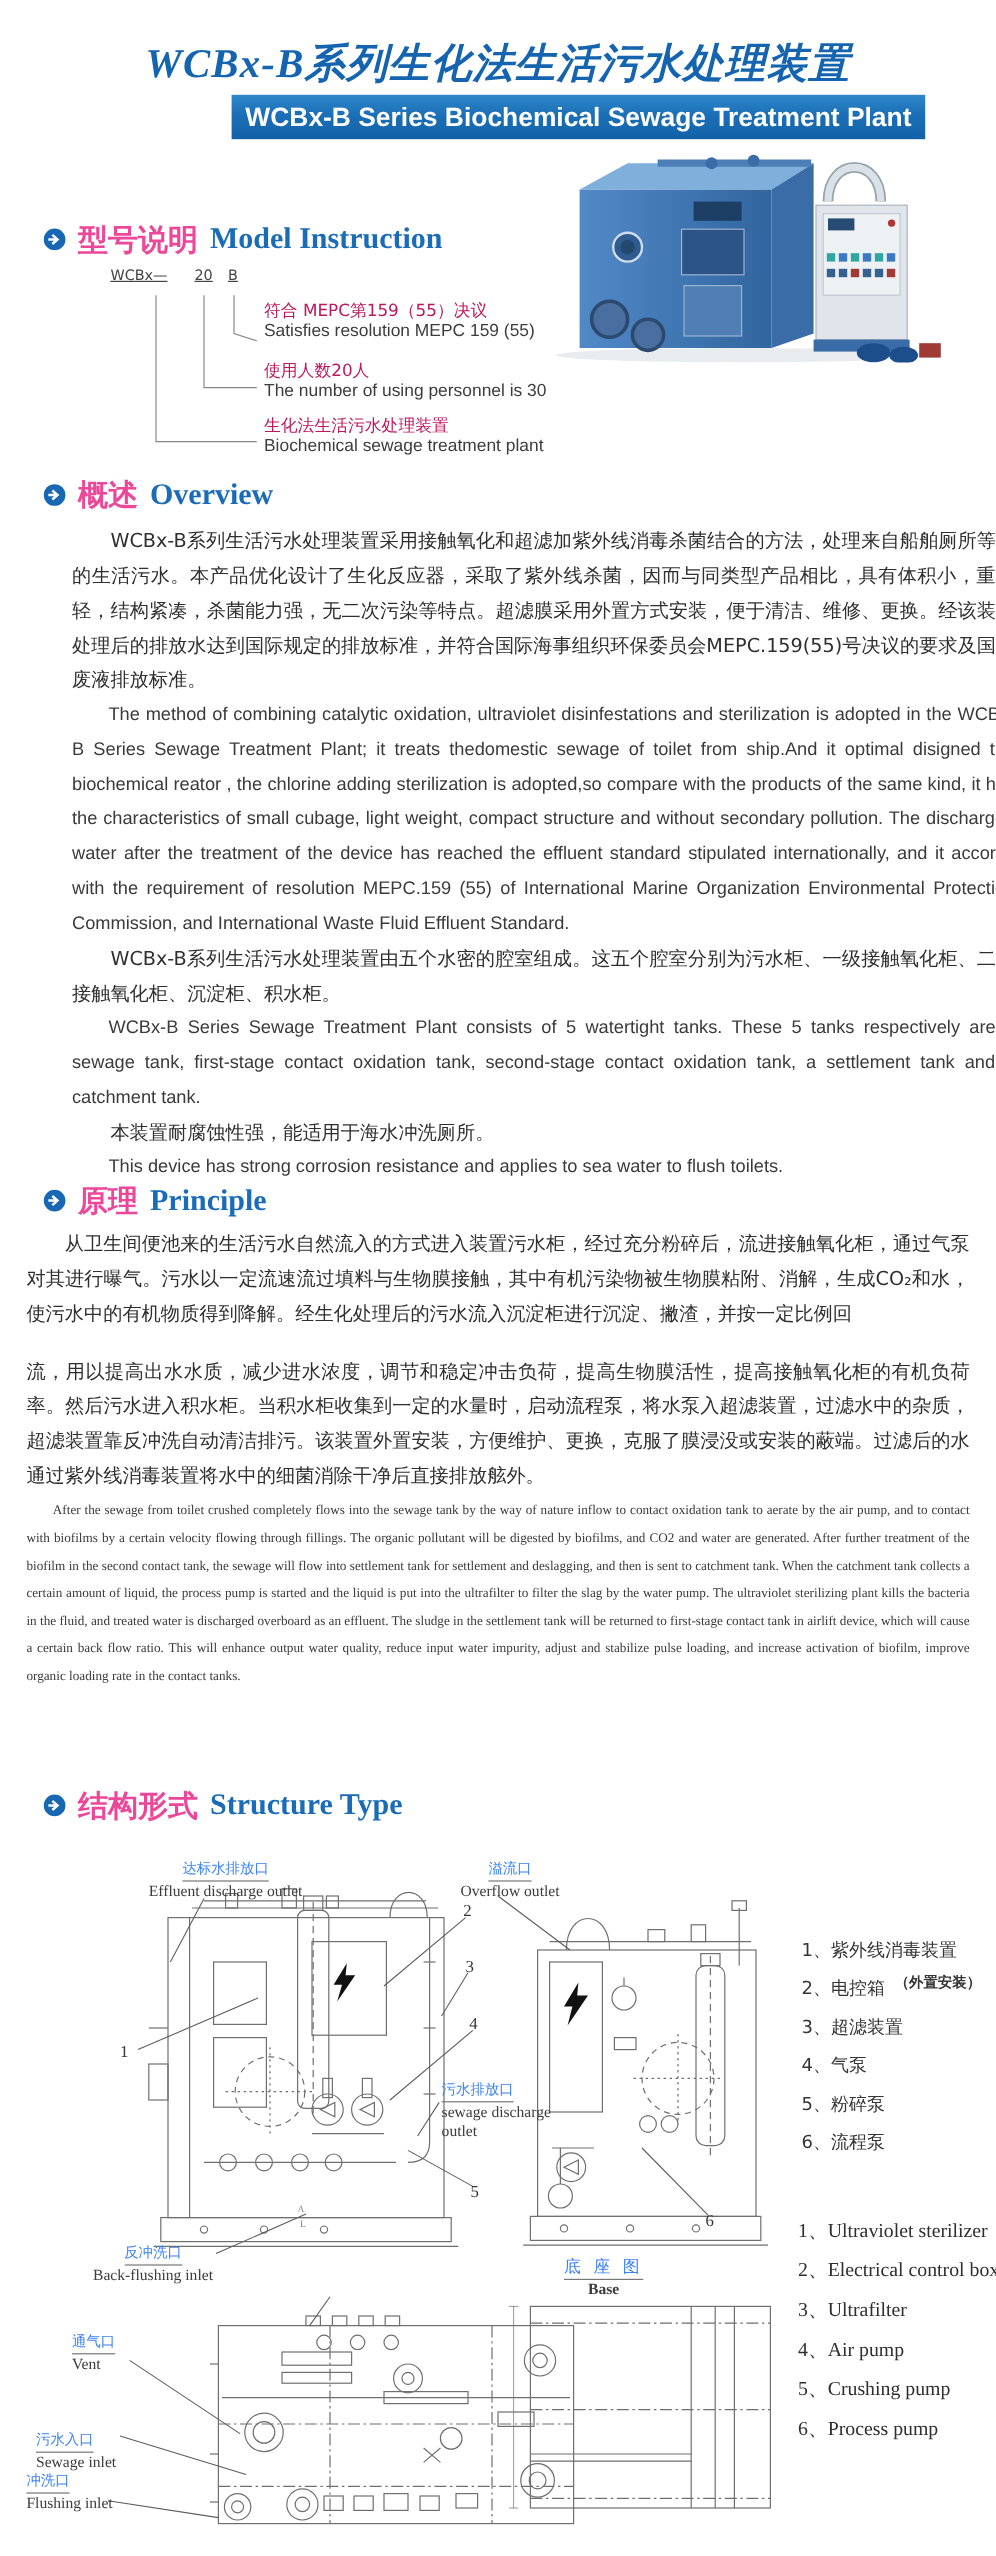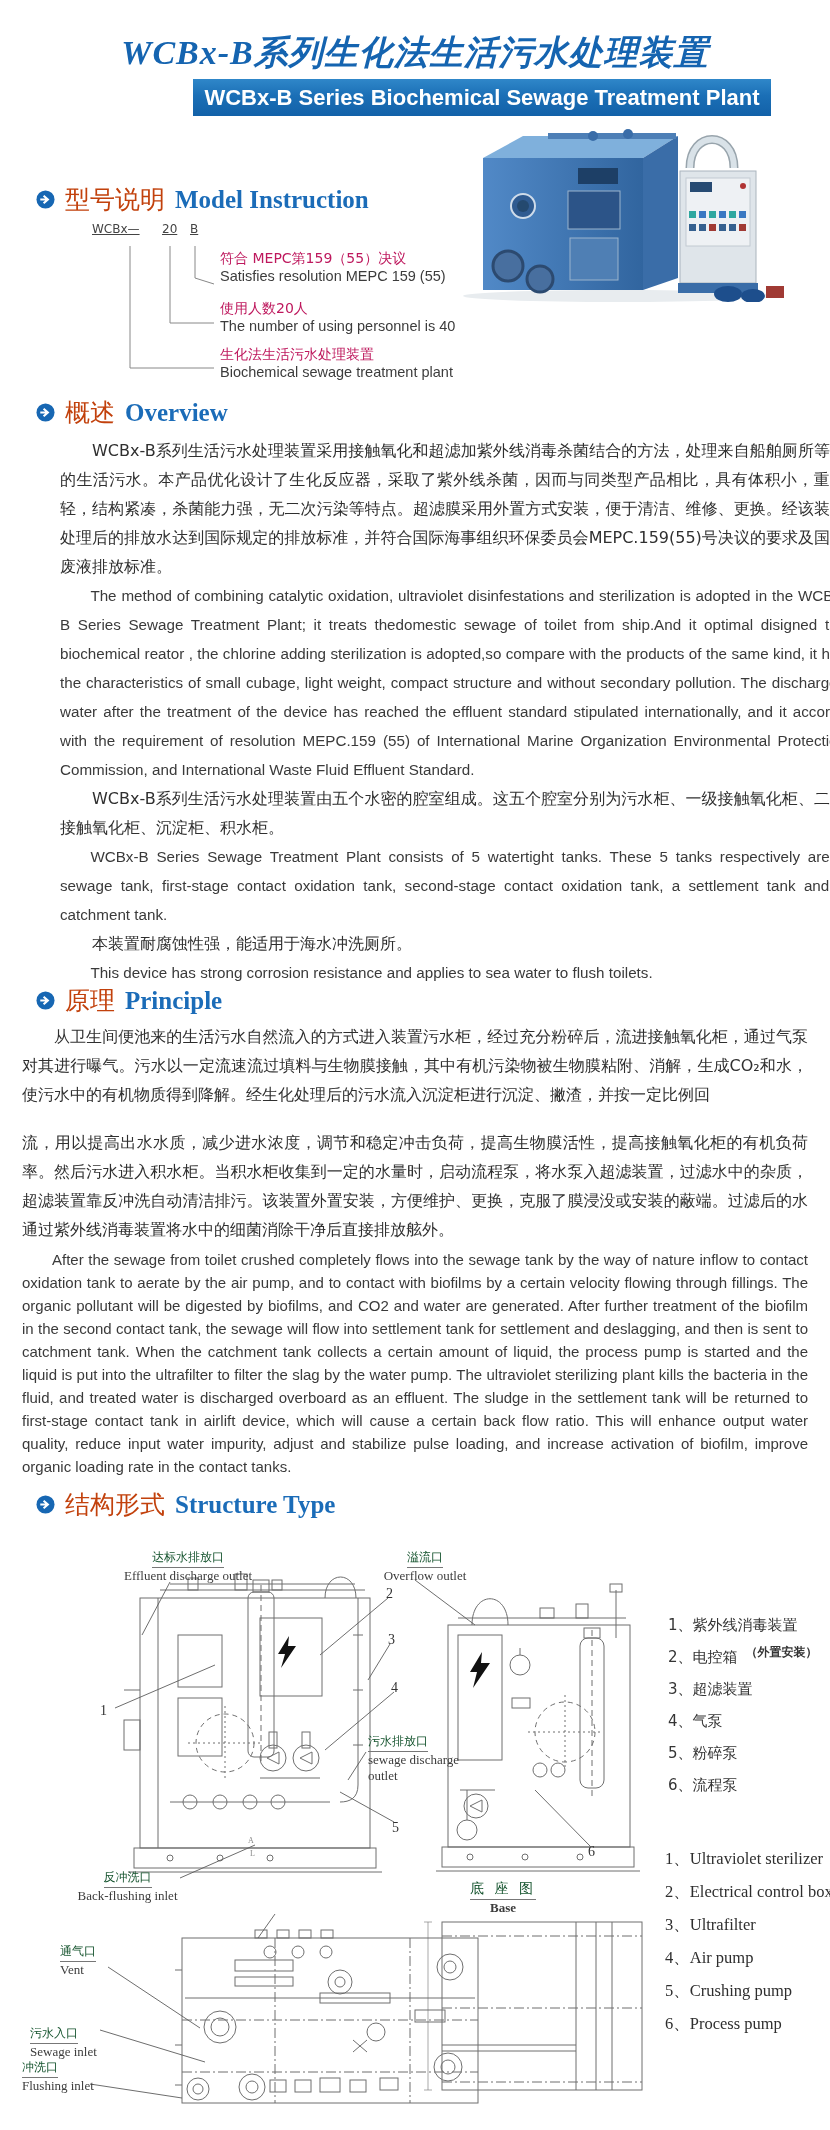--- a/index.html
+++ b/index.html
@@ -17,43 +17,43 @@
     position:absolute;top:79px;left:145px;width:578px;height:37px;
     background:linear-gradient(180deg,#2f87c9 0%,#1b6fb6 45%,#1261a8 100%);
     display:flex;align-items:center;justify-content:center;margin-left:48px;
   }
   .banner span{
     color:#fff;font-family:"Liberation Sans",sans-serif;font-weight:bold;
     font-size:22px;white-space:nowrap;
   }
   
   .sec-head{position:absolute;display:flex;align-items:center;gap:10px;}
-  .sec-head .hcn{font-weight:normal;font-size:25px;color:#c2410c;}
+  .sec-head .hcn{font-weight:bold;font-size:25px;color:#ec4899;}
   .sec-head .hen{font-weight:bold;font-size:25px;color:#1b6cb8;font-family:"Liberation Serif",serif;}
   .arrow-icon{flex:0 0 auto;}
   
   .text-block{position:absolute;left:22px;width:786px;text-align:justify;}
   .cn-p{font-size:16px;line-height:29px;text-indent:2em;color:#2f2f2f;margin:0;}
   .en-p{font-size:15.2px;line-height:29px;text-indent:2em;color:#3a3a3a;
         font-family:"Liberation Sans",sans-serif;margin:0;}
-  .en-p.small{font-size:15px;line-height:23px;}
+  .en-p.small{font-size:11px;line-height:23px;font-family:Liberation Serif, serif;}
   
   .model-diagram{position:absolute;top:222px;left:62px;width:440px;height:175px;}
   .model-diagram .code{position:absolute;top:0;font-size:12px;color:#444;text-decoration:underline;}
   .model-diagram .c-cn{position:absolute;left:158px;font-size:14px;color:#be185d;white-space:nowrap;}
   .model-diagram .c-en{position:absolute;left:158px;font-size:14.5px;color:#3c3c3c;
         font-family:"Liberation Sans",sans-serif;white-space:nowrap;}
   .model-diagram svg{position:absolute;top:0;left:0;}
   
   .photo{position:absolute;top:116px;left:428px;width:378px;height:186px;}
   
   .structure{position:absolute;top:1540px;left:20px;width:790px;height:585px;}
   .structure svg.draw{position:absolute;top:0;left:0;}
   .dlabel{position:absolute;color:#3c3c3c;}
-  .dlabel .lcn{display:inline-block;font-size:12px;color:#14532d;}
+  .dlabel .lcn{display:inline-block;font-size:12px;color:#3b82f6;}
   .dlabel .lcn.rule{border-bottom:1px solid #777;padding-bottom:1px;}
   .dlabel .len{display:block;font-size:13px;font-family:"Liberation Serif",serif;line-height:16px;}
   .dlabel.center{text-align:center;}
   .callout-num{position:absolute;font-family:"Liberation Serif",serif;font-size:14px;color:#333;}
   .legend{position:absolute;list-style:none;margin:0;padding:0;}
   .legend-cn li{font-size:15px;color:#353535;margin-bottom:13px;white-space:nowrap;}
   .legend-cn .note{font-size:12px;position:relative;top:-6px;margin-left:8px;font-weight:bold;}
   .legend-en li{font-size:16.5px;color:#2e2e2e;margin-bottom:11px;white-space:nowrap;
         font-family:"Liberation Serif",serif;}
   .dim-label{position:absolute;font-size:8px;color:#888;font-family:"Liberation Serif",serif;}
@@ -128,21 +128,21 @@
     <path d="M68,24 V146 H152" stroke="#888" fill="none"></path>
     <path d="M108,24 V101 H152" stroke="#888" fill="none"></path>
     <path d="M133,24 V56 L152,62" stroke="#888" fill="none"></path>
   </svg>
   <span class="code" style="left:30px;">WCBx—</span>
   <span class="code" style="left:100px;">20</span>
   <span class="code" style="left:128px;">B</span>
   <span class="c-cn" style="top:28px;">符合 MEPC第159（55）决议</span>
   <span class="c-en" style="top:46px;">Satisfies resolution MEPC 159 (55)</span>
   <span class="c-cn" style="top:78px;">使用人数20人</span>
-  <span class="c-en" style="top:96px;">The number of using personnel is 40</span>
+  <span class="c-en" style="top:96px;">The number of using personnel is 30</span>
   <span class="c-cn" style="top:124px;">生化法生活污水处理装置</span>
   <span class="c-en" style="top:142px;">Biochemical sewage treatment plant</span>
 </div>
 
 <div class="sec-head" style="top:396px;left:36px;">
   <svg class="arrow-icon" width="19" height="19" viewBox="0 0 20 20">
     <circle cx="10" cy="10" r="9.5" fill="#1767b3"></circle>
     <path d="M4.5,10 H11 M8,6 L12.5,10 L8,14" stroke="#fff" stroke-width="2.2" fill="none"></path>
   </svg>
   <span class="hcn">概述</span>

